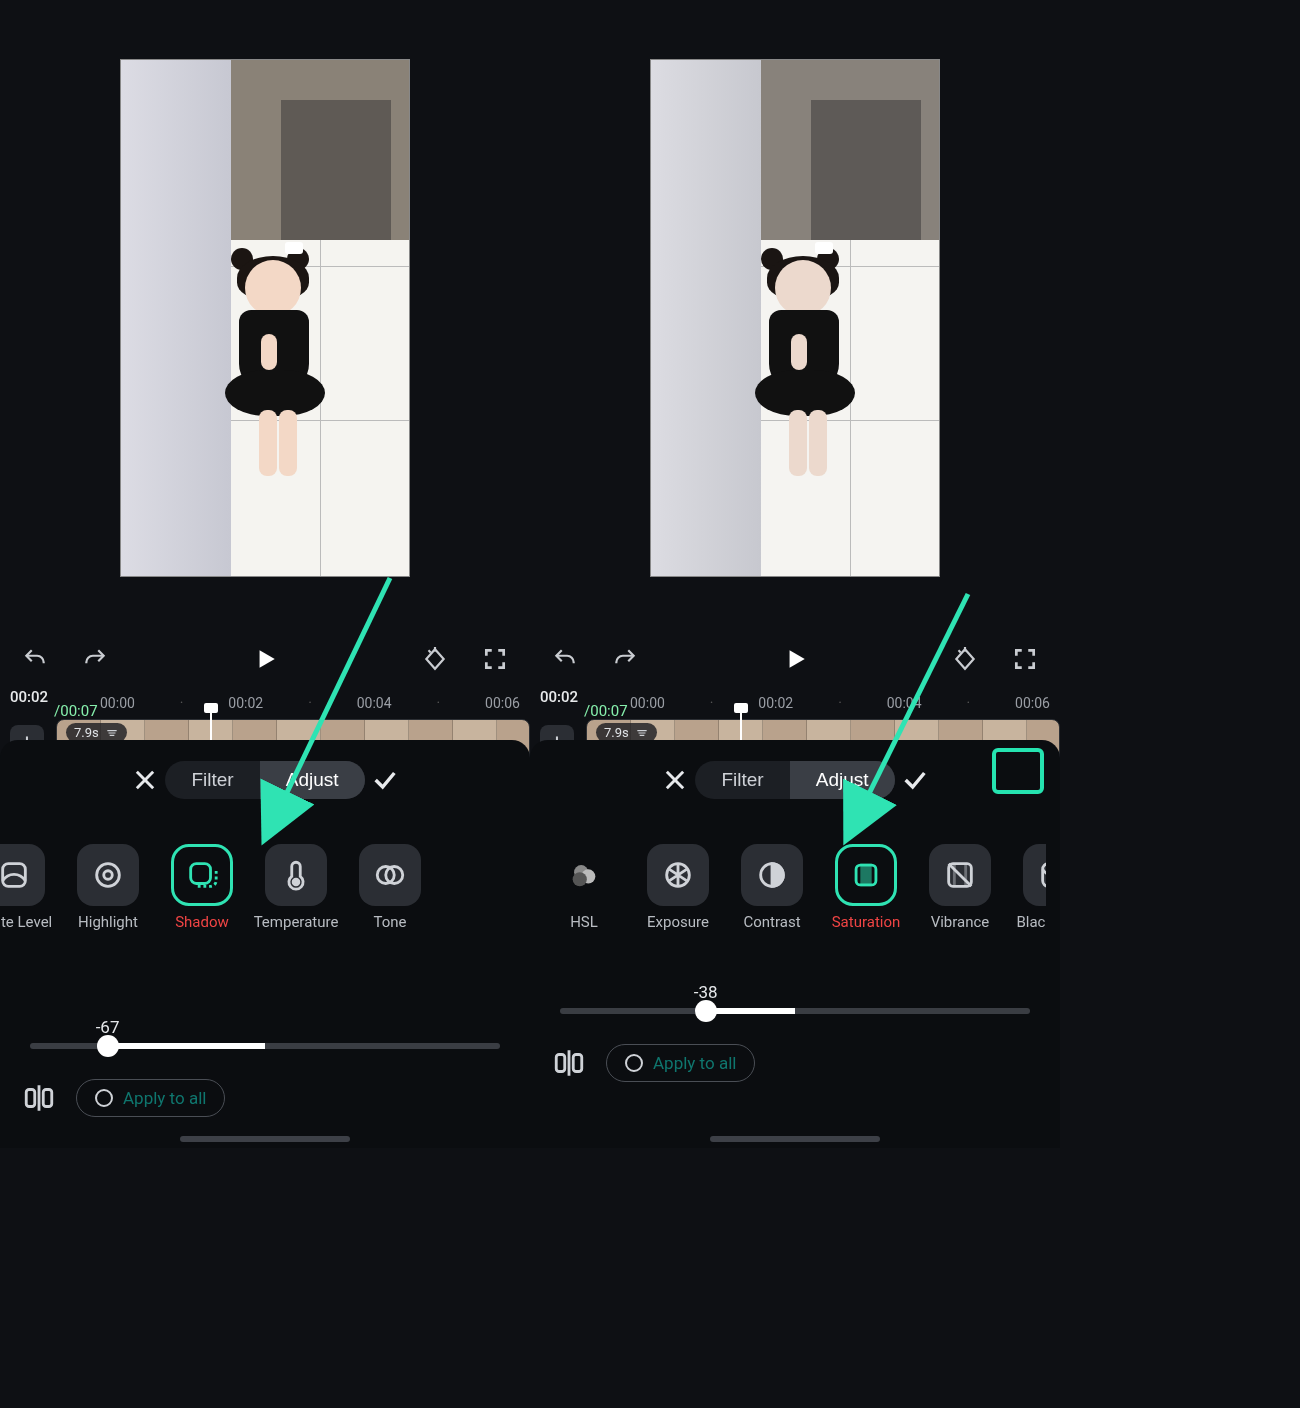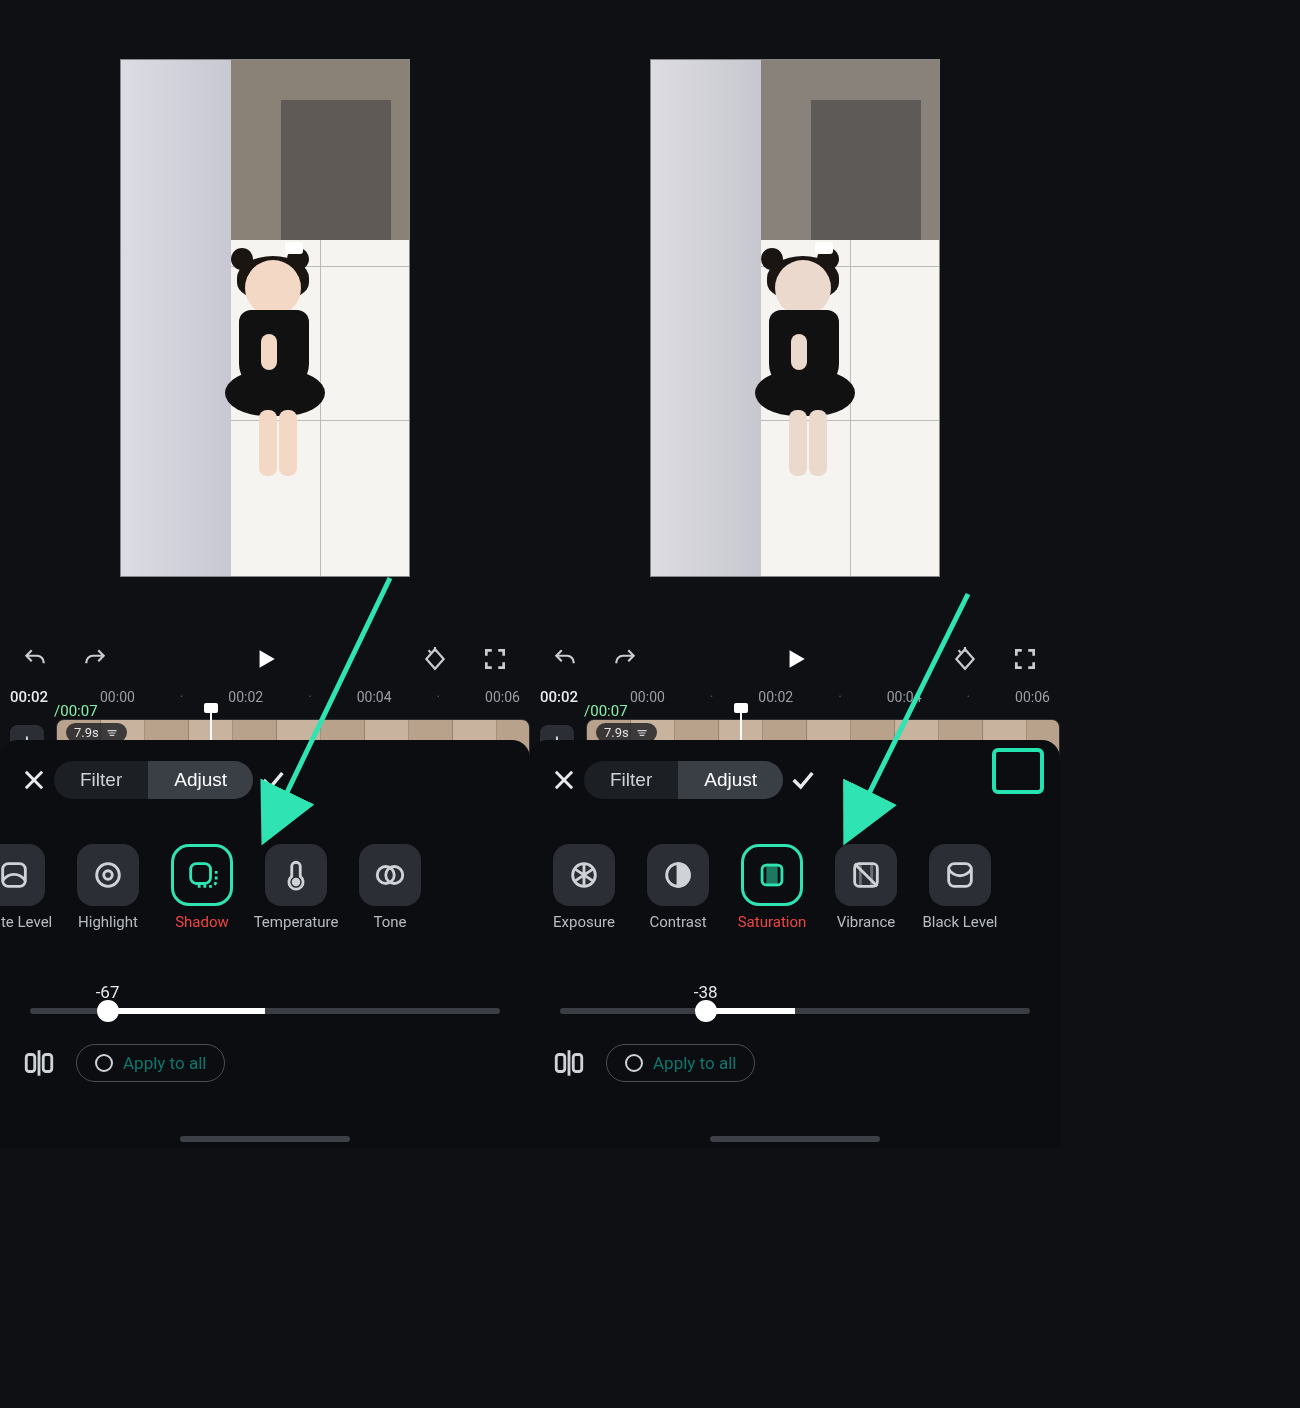--- a/index.html
+++ b/index.html
@@ -40,38 +40,38 @@
   .kid .arm{position:absolute;top:74px;left:36px;width:16px;height:36px;background:#f3d8c6;border-radius:8px;}
 
   .transport { height: 48px; display:flex; align-items:center; justify-content:space-between; padding:0 18px;}
   .tgroup { display:flex; gap:26px; align-items:center;}
   .ibtn { width:34px; height:34px; display:flex; align-items:center; justify-content:center; color:#c9ccd1; cursor:pointer;}
   .ibtn svg { width:26px; height:26px; }
   .play svg{width:26px;height:26px;fill:#fff;}
   .timeline-head{height:28px;display:flex;align-items:center;gap:6px;padding:0 10px;font-size:15px;color:#9a9ea5;position:relative;}
   .th-time{color:#e8eaec;font-weight:500;}
   .th-dur{color:#86efac;margin-top:28px;}
-  .ticks{position:absolute;left:100px;right:10px;top:0;height:100%;display:flex;justify-content:space-between;align-items:center;color:#9a9ea5;font-size:14px;}
+  .ticks{position:absolute;left:100px;right:10px;top:0;height:100%;display:flex;justify-content:space-between;align-items:flex-end;color:#9a9ea5;font-size:14px;}
   .ticks span.dot{color:#555;}
   .clip-strip{height:62px;position:relative;margin-top:8px;}
   .clip{
     position:absolute;left:56px;top:0;right:0;height:46px;border-radius:8px;overflow:hidden;
     background:repeating-linear-gradient(90deg,#b9a28c 0 44px,#c8b49e 44px 88px);
     border:1px solid #2c2f34;
   }
   .clip:before{content:"";position:absolute;inset:0;background:
     repeating-linear-gradient(90deg,transparent 0 43px,#0003 43px 44px);}
   .clip-badge{position:absolute;left:66px;top:4px;background:#1a1c20cc;color:#dfe2e6;font-size:13px;
     padding:2px 8px;border-radius:10px;display:flex;gap:6px;align-items:center;}
   .plus-btn{position:absolute;left:10px;top:6px;width:34px;height:34px;border-radius:8px;background:#2b2e34;color:#cfd2d7;display:flex;align-items:center;justify-content:center;font-size:22px;}
   .playhead{position:absolute;top:-14px;bottom:-6px;width:2px;background:#fff;left:210px;}
   .playhead:before{content:"";position:absolute;left:-6px;top:-2px;width:14px;height:10px;background:#fff;border-radius:2px;}
 
   .panel{position:absolute;left:0;right:0;top:740px;bottom:0;background:#0b0d10;border-top-left-radius:18px;border-top-right-radius:18px;padding:16px 14px 8px;}
-  .panel-top{display:flex;align-items:center;justify-content:flex-start;height:48px;}
+  .panel-top{display:flex;align-items:center;justify-content:center;height:48px;}
   .close-x, .confirm-chk{width:40px;height:40px;display:flex;align-items:center;justify-content:center;color:#e7e9ec;cursor:pointer;}
   .close-x svg,.confirm-chk svg{width:28px;height:28px;}
   .seg{display:flex;background:#1c1f24;border-radius:22px;overflow:hidden;}
   .seg button{border:none;background:transparent;color:#cfd2d7;font-size:19px;padding:8px 26px;cursor:pointer;}
   .seg button.active{background:#3a3e45;color:#fff;}
 
   .tools{display:flex;gap:14px;margin-top:40px;overflow:hidden;}
   .tools.scroll-left{margin-left:-40px;}
   .tool{width:80px;flex:0 0 80px;display:flex;flex-direction:column;align-items:center;gap:8px;cursor:pointer;}
   .tool .box{width:62px;height:62px;border-radius:16px;background:#2b2e34;display:flex;align-items:center;justify-content:center;color:#cfd2d7;}
@@ -239,21 +239,21 @@
               <svg viewBox="0 0 24 24" fill="none" stroke="currentColor" stroke-width="2">
                 <circle cx="9" cy="12" r="6"></circle>
                 <circle cx="15" cy="12" r="6"></circle>
               </svg>
             </div>
             <div class="lbl">Tone</div>
           </div>
         </div>
 
       <div class="slider-wrap">
-        <span class="slider-val" id="sv-left" style="left: 16.5%;">-67</span>
+        <span class="slider-val" id="sv-left" style="left: 16.5%; margin-top: 35px;">-67</span>
         <div class="track" id="tr-left" style="background: linear-gradient(90deg, rgb(58, 61, 67) 0px, rgb(58, 61, 67) 16.5%, rgb(255, 255, 255) 16.5%, rgb(255, 255, 255) 50%, rgb(58, 61, 67) 50%, rgb(58, 61, 67) 100%);">
           <div class="thumb" id="th-left" style="left: 16.5%;"></div>
         </div>
       </div>
 
       <div class="apply-row">
         <div class="split-icn">
             <svg viewBox="0 0 24 24" fill="none" stroke="currentColor" stroke-width="2">
               <rect x="3" y="6" width="6" height="12" rx="2"></rect>
               <rect x="15" y="6" width="6" height="12" rx="2"></rect>
@@ -361,20 +361,30 @@
           <button class="active">Adjust</button>
         </div>
         <div class="confirm-chk">
             <svg viewBox="0 0 24 24" stroke="currentColor" stroke-width="3" fill="none">
               <path d="M4 12l6 6L20 6"></path>
             </svg>
           </div>
       </div>
 
       <div class="tools" id="tools-right">
+          <div class="tool nobg">
+            <div class="box">
+              <svg viewBox="0 0 24 24">
+                <circle cx="10" cy="10" r="5" fill="#888"></circle>
+                <circle cx="15" cy="13" r="5" fill="#bbb"></circle>
+                <circle cx="9" cy="15" r="5" fill="#555"></circle>
+              </svg>
+            </div>
+            <div class="lbl">HSL</div>
+          </div>
           <div class="tool">
             <div class="box">
               <svg viewBox="0 0 24 24" fill="none" stroke="currentColor" stroke-width="2">
                 <circle cx="12" cy="12" r="8"></circle>
                 <path d="M12 4v16M6 8l12 8M6 16l12-8"></path>
               </svg>
             </div>
             <div class="lbl">Exposure</div>
           </div>
           <div class="tool">

